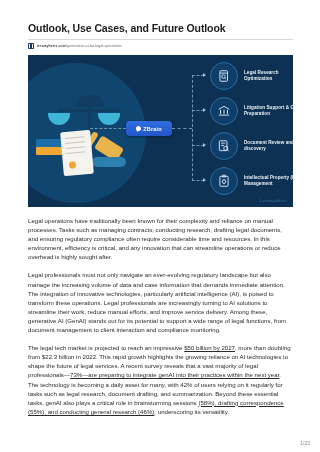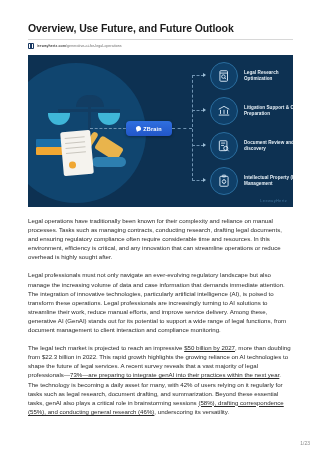--- a/index.html
+++ b/index.html
@@ -338,21 +338,21 @@
     bottom: 6px;
     font-size: 5px;
     color: #8a8a8a;
   }
 </style>
 </head>
 <body>
 
 <div class="page">
 
-  <h1 class="page-title">Overview, Use Future, and Future Outlook</h1>
+  <h1 class="page-title">Outlook, Use Cases, and Future Outlook</h1>
 
   <div class="source-rule"></div>
 
   <div class="source-line">
     <span class="favicon"></span>
     <span class="source-text"><span class="dom">leewayhertz.com</span><span>/generative-ai-for-legal-operations</span></span>
   </div>
 
   <div class="info-graphic">
     <div class="ig-glow"></div>

